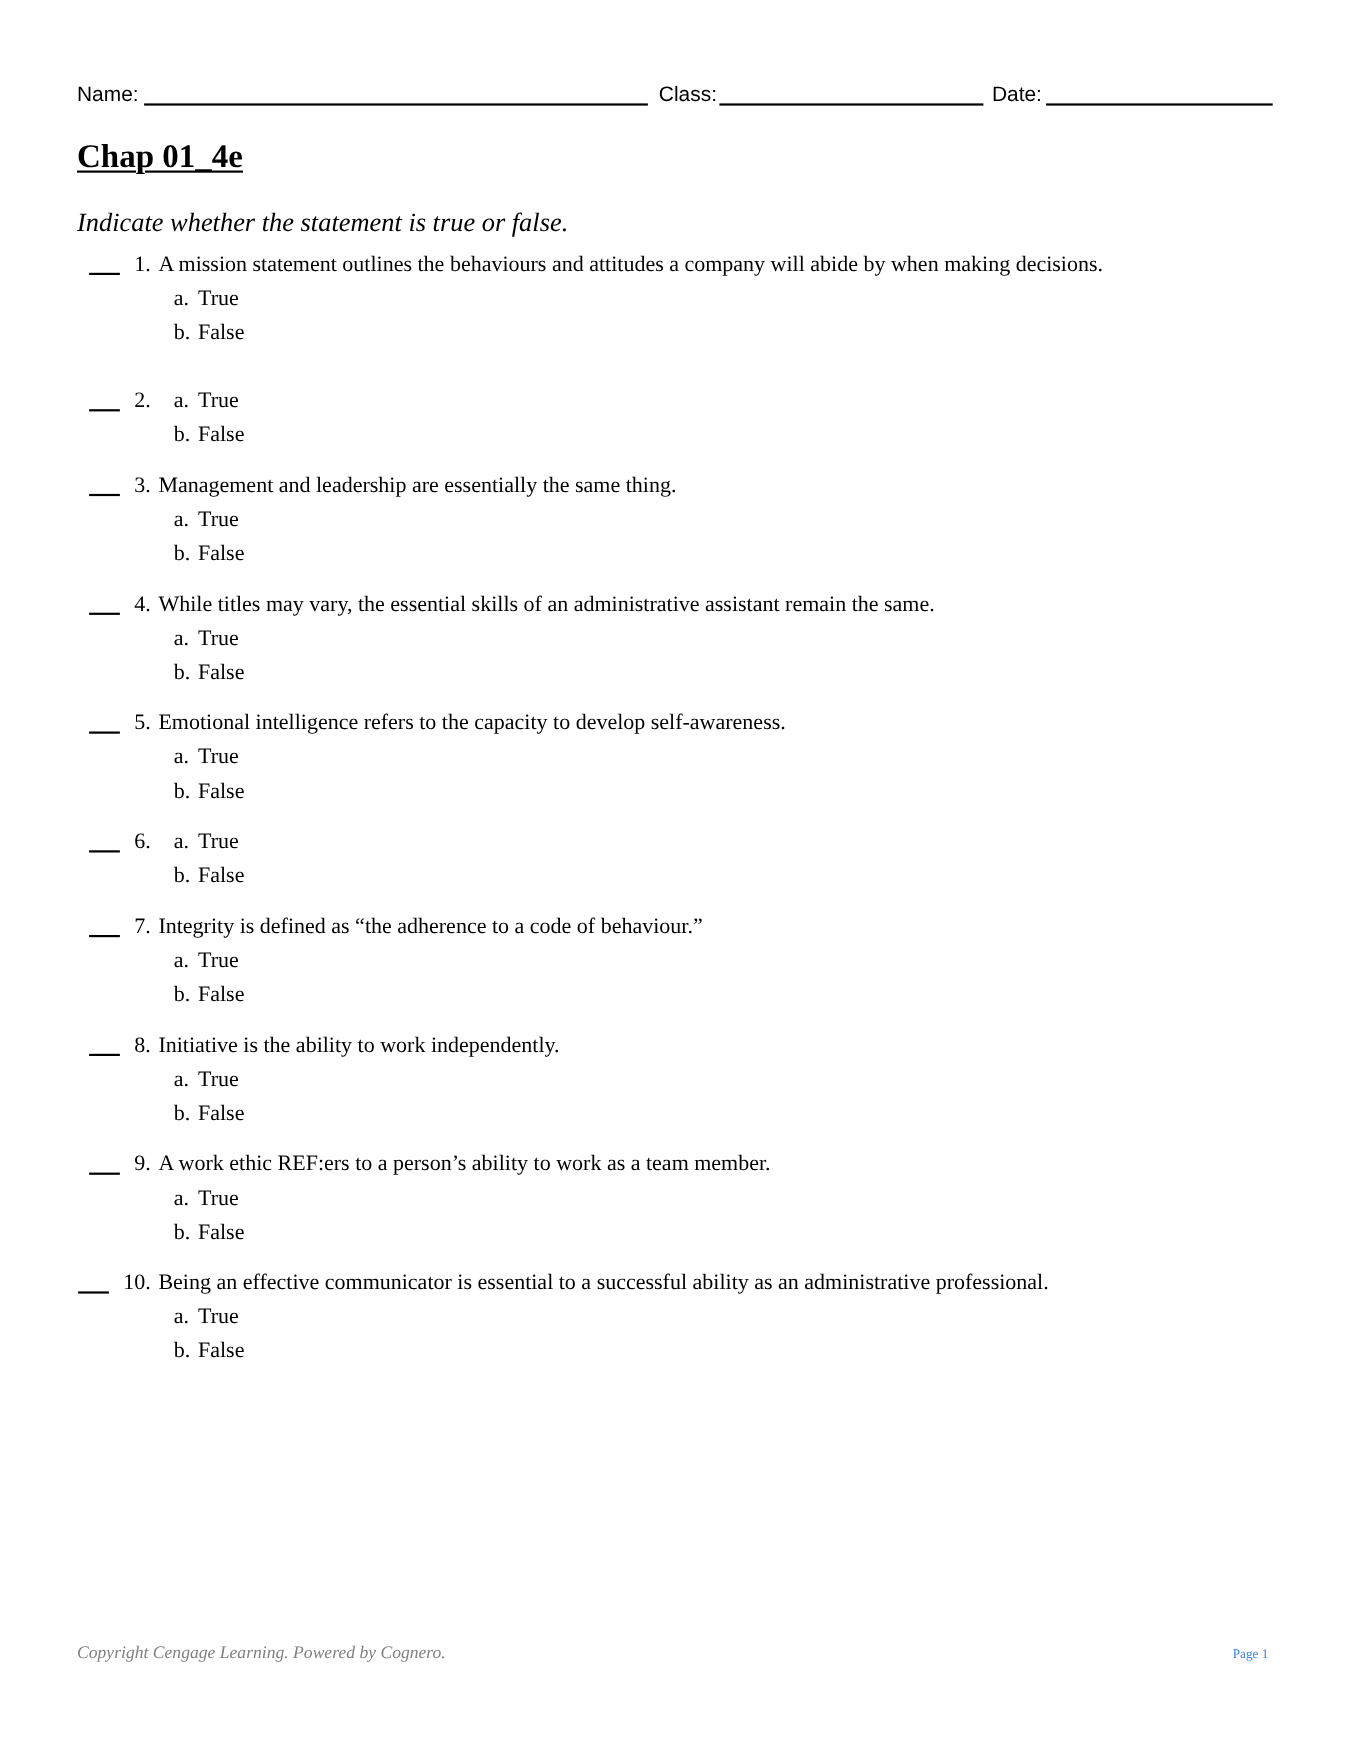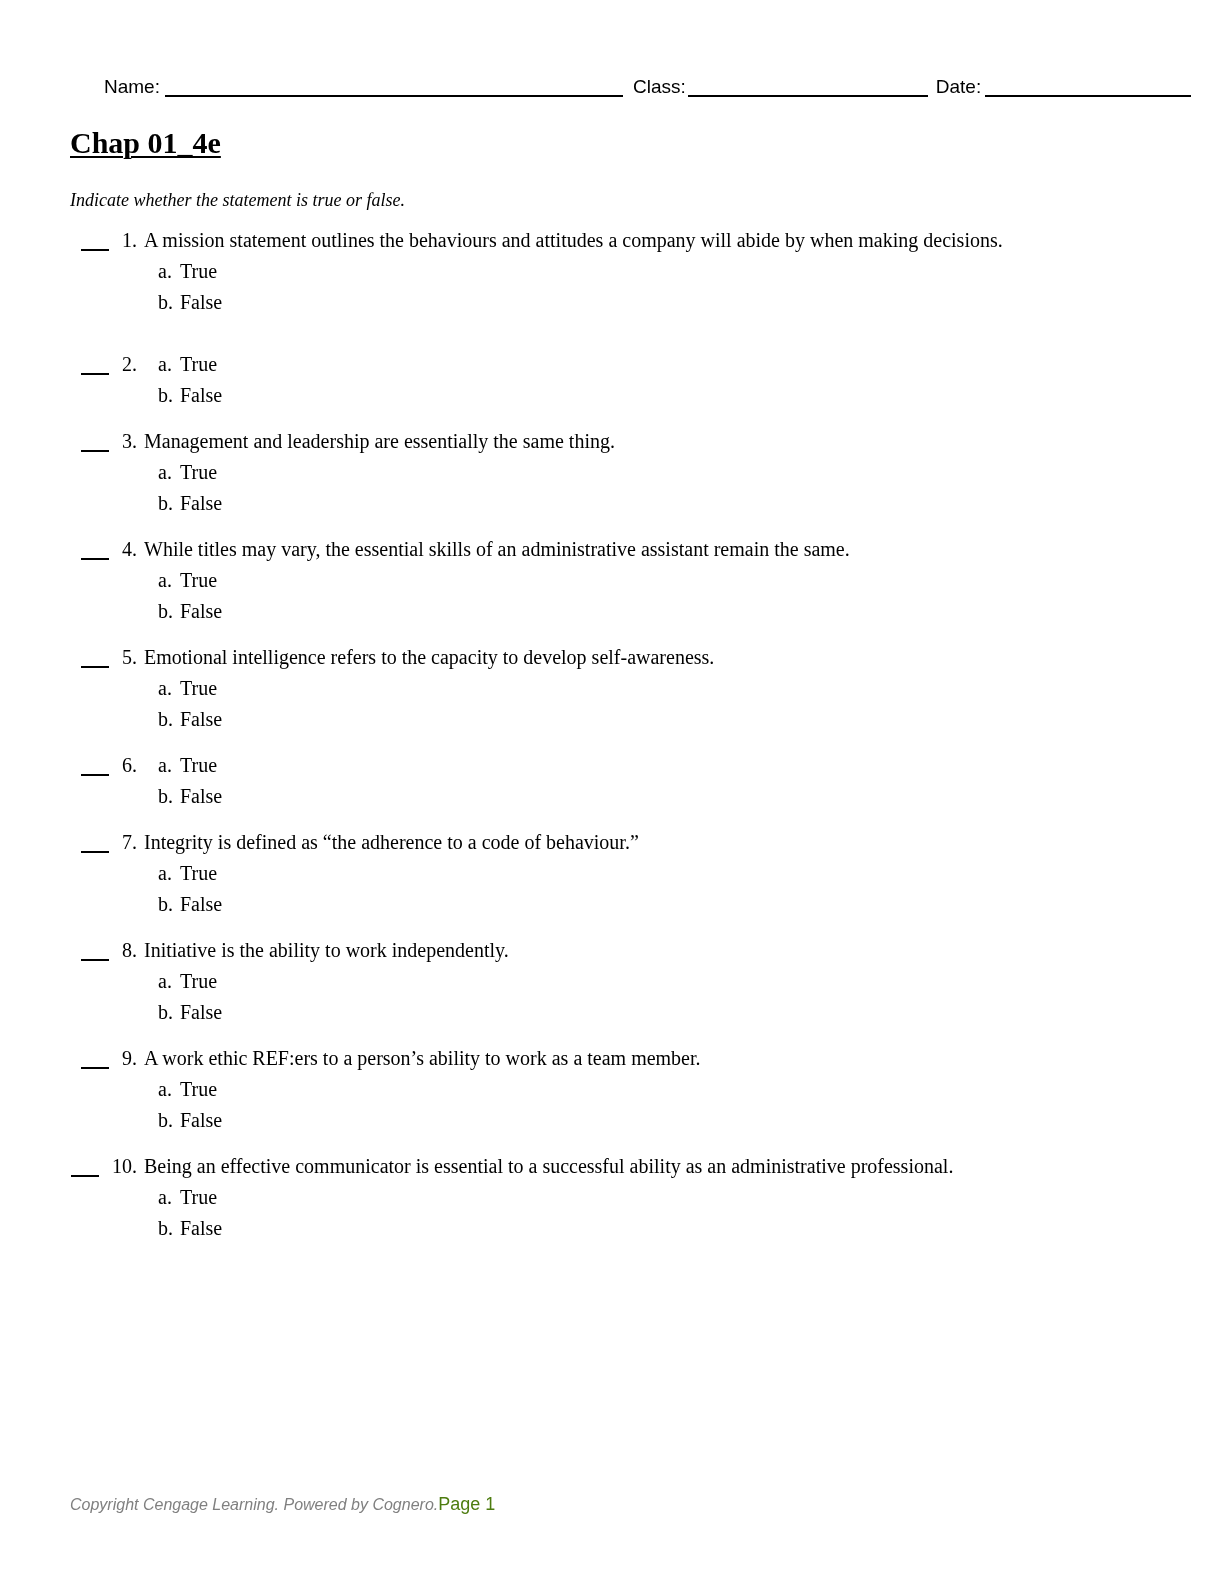--- a/index.html
+++ b/index.html
@@ -7,21 +7,21 @@
   body { width: 1224px; height: 1584px; position: relative; font-family: "Liberation Serif", serif; color: #000; }
 
   .page { position: relative; width: 1224px; height: 1584px; background: #fff; overflow: hidden; }
 
   
   .header-row {
     position: absolute; top: 76px; left: 70px; width: 1083px;
     font-family: "Liberation Sans", sans-serif; font-size: 19px;
     white-space: nowrap;
   }
-  .hlabel { display: inline; margin-left: 34px; }
+  .hlabel { display: inline; }
   .blank-line {
     display: inline-block; height: 0;
     border-bottom: 2px solid #000;
     margin-bottom: -4px;
   }
   .w-name  { width: 458px; margin-left: 5px; }
   .w-class { width: 240px; margin-left: 2px; }
   .w-date  { width: 206px; margin-left: 4px; }
   .ml10 { margin-left: 10px; margin-top: 36px; }
   .ml8  { margin-left: 8px; margin-top: 20px; }
@@ -29,21 +29,21 @@
   
   .title {
     position: absolute; top: 126px; left: 70px;
     font-size: 30px; font-weight: bold;
     text-decoration: underline;
     text-decoration-thickness: 2px;
     text-underline-offset: 3px;
   }
   .instruction {
     position: absolute; top: 190px; left: 70px;
-    font-size: 18px; font-style: italic;
+    font-size: 24px; font-style: italic;
   }
 
   
   .questions {
     position: absolute; top: 225px; left: 70px; width: 1084px;
     font-size: 20px;
   }
   .question { position: relative; padding-left: 74px; margin-bottom: 15px; }
   .question:first-child { margin-bottom: 31px; }
   .gutter {
@@ -55,25 +55,25 @@
     border-bottom: 2px solid #000;
     margin-bottom: -4px; margin-right: 13px;
   }
   .qtext { line-height: 31px; max-width: 1010px; }
   .opt { line-height: 31px; padding-left: 14px; }
   .optletter { display: inline-block; width: 22px; }
 
   
   .footer {
     position: absolute; top: 1494px; left: 70px; width: 1083px;
-    display: flex; justify-content: flex-start; align-items: baseline;
-    font-family: Liberation Sans, sans-serif; font-size: 16px;
+    display: flex; justify-content: space-between; align-items: baseline;
+    font-family: Liberation Serif, serif; font-size: 16px;
   }
   .copyright { font-style: italic; color: #808080; }
-  .pagenum { color: #4d7c0f; font-size: 18px; }
+  .pagenum { color: #3b82f6; font-size: 12px; }
 </style>
 </head>
 <body>
 
 <div class="page">
 
   <div class="header-row"><span class="hlabel">Name:</span><span class="blank-line w-name"></span><span class="hlabel ml10">Class:</span><span class="blank-line w-class"></span><span class="hlabel ml8">Date:</span><span class="blank-line w-date"></span></div>
 
   <div class="title">Chap 01_4e</div>
 

